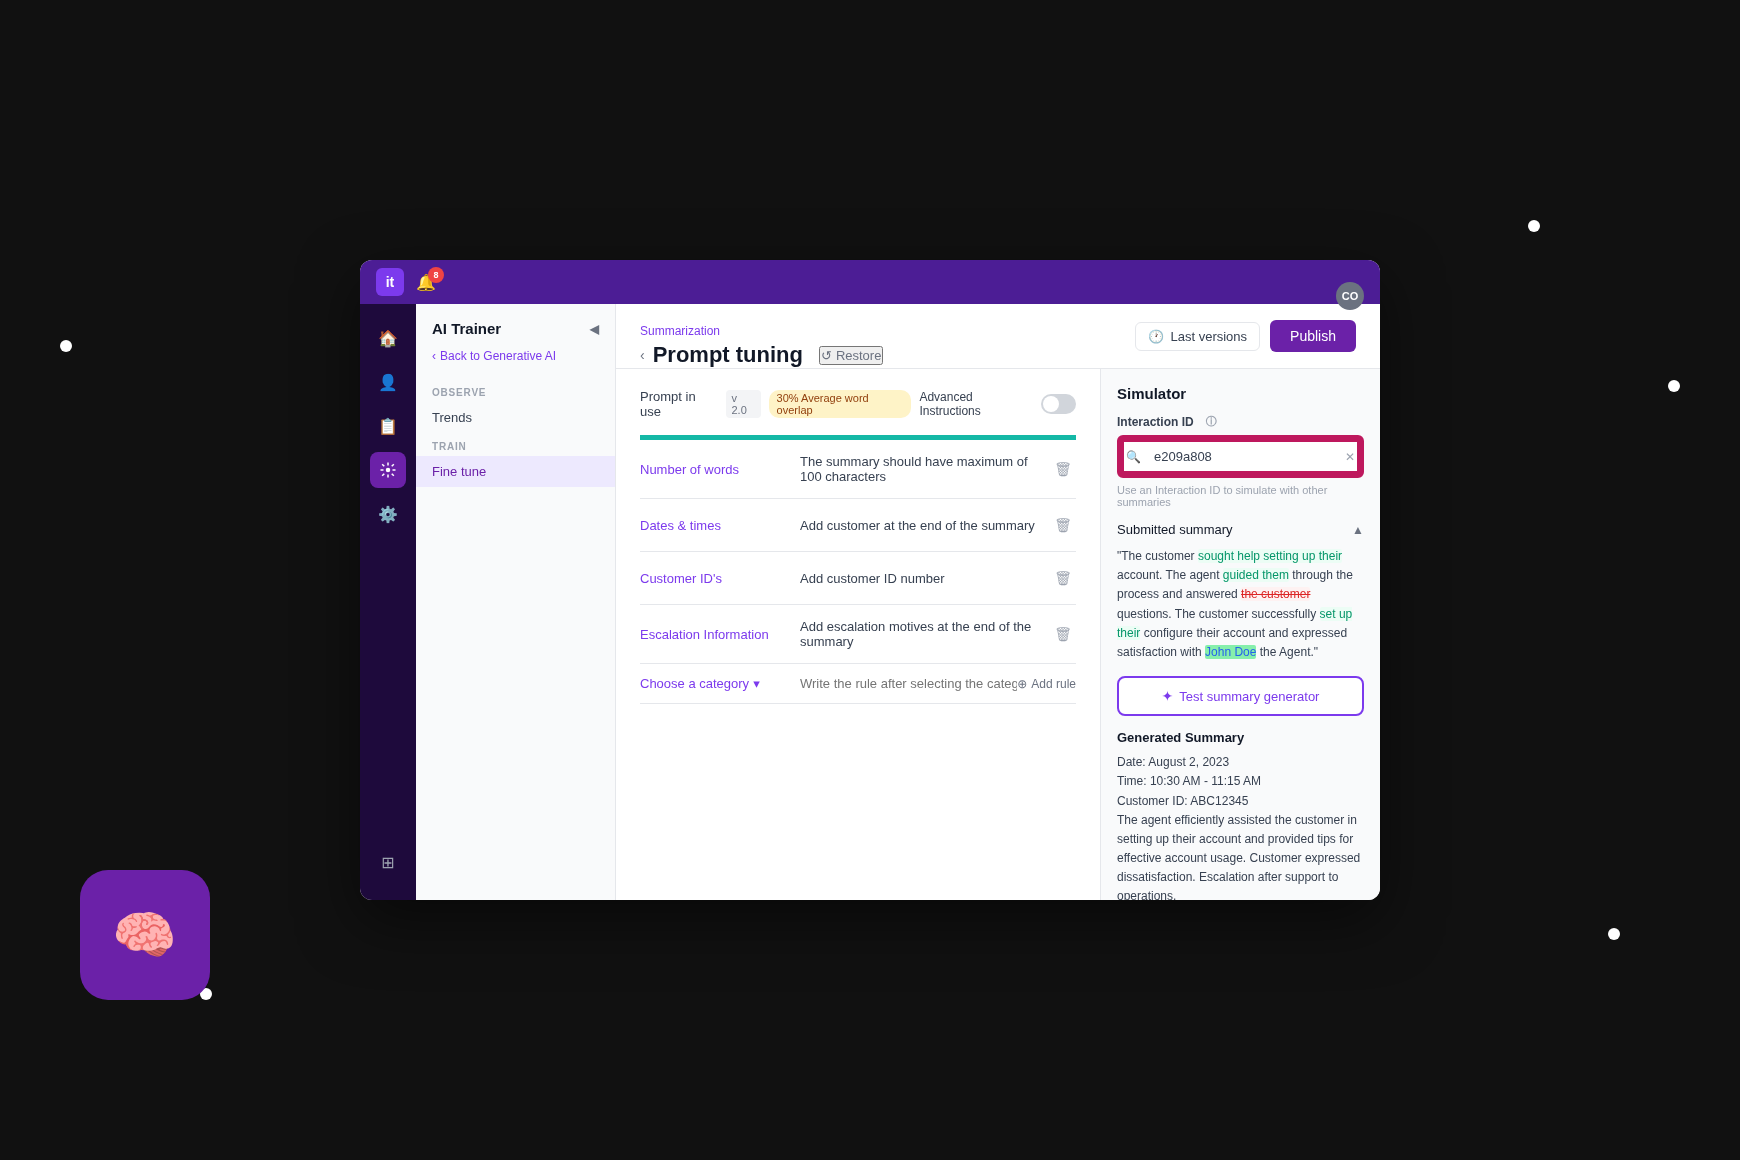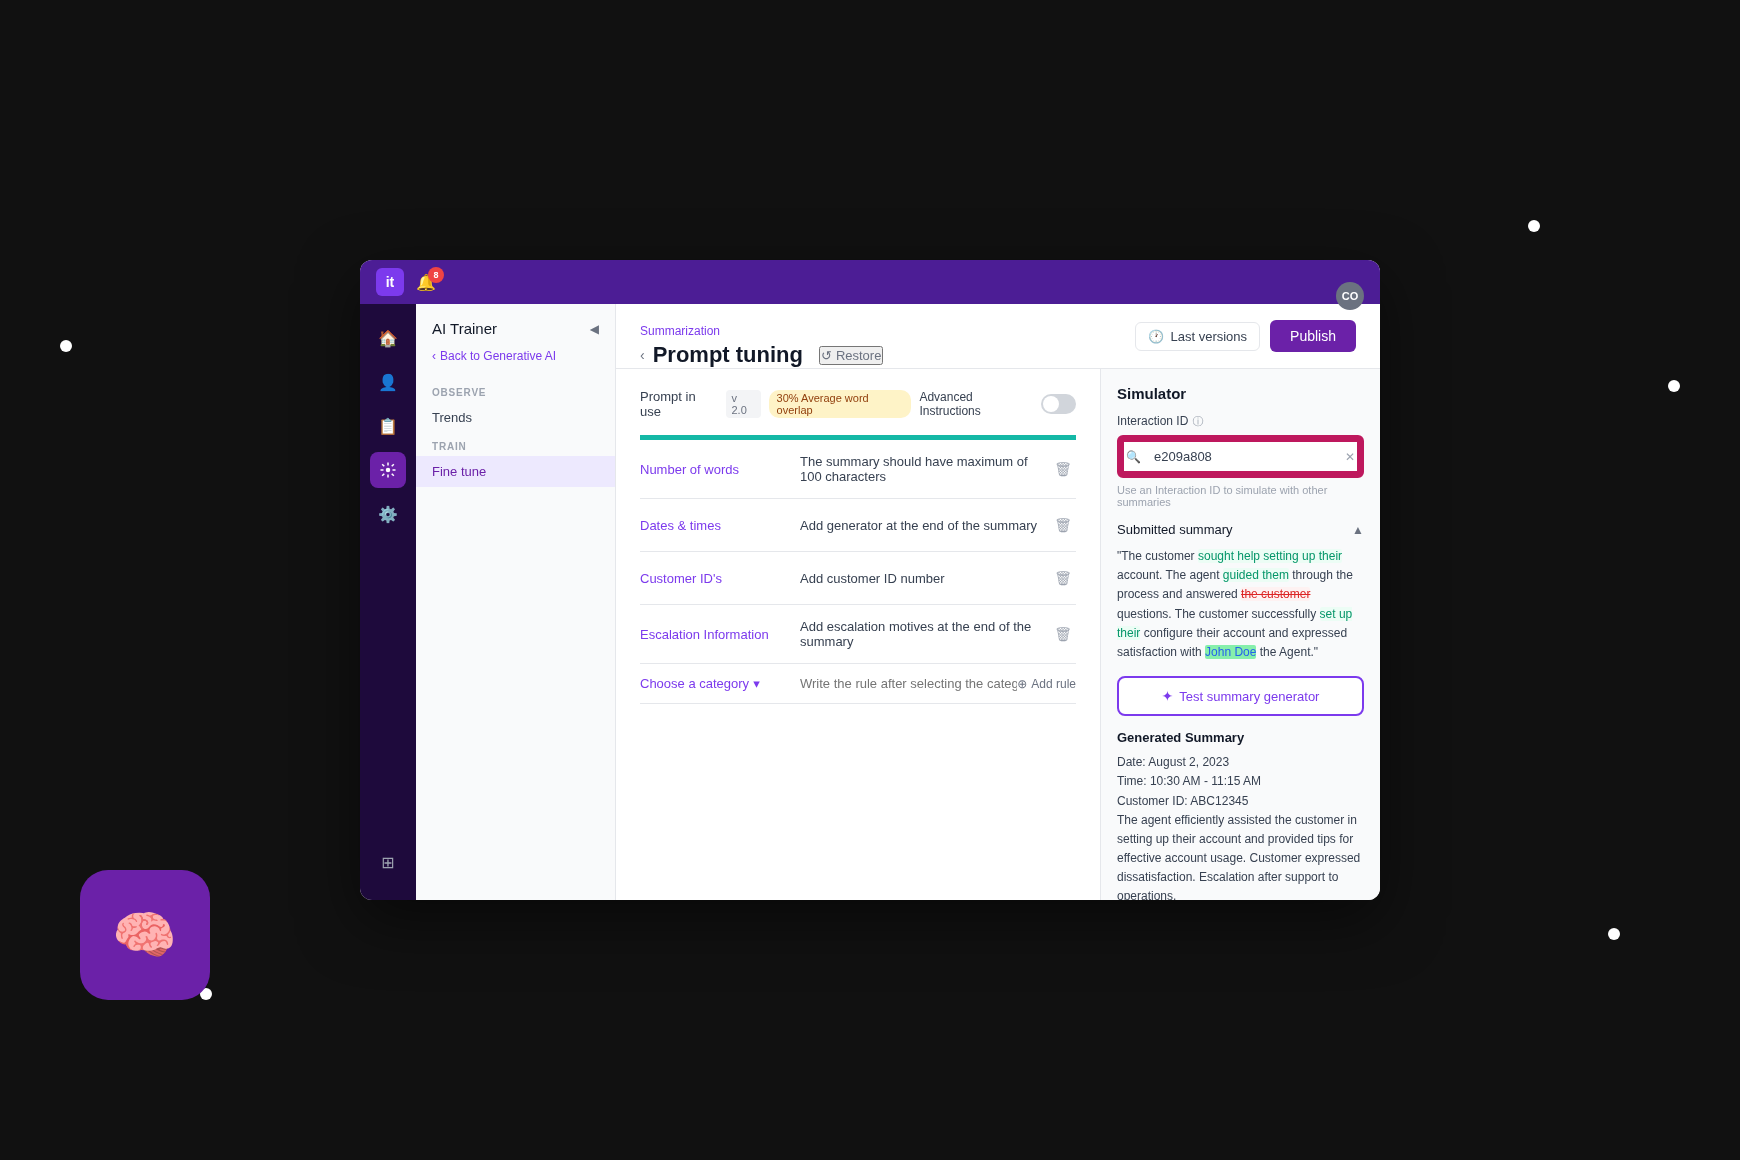--- a/index.html
+++ b/index.html
@@ -165,21 +165,21 @@
     
     .nav-panel {
       width: 200px;
       background: #F9FAFB;
       border-right: 1px solid #E5E7EB;
       padding: 16px 0;
       flex-shrink: 0;
     }
     .nav-title {
       font-size: 15px;
-      font-weight: 400;
+      font-weight: 700;
       color: #111827;
       padding: 0 16px 12px;
       display: flex;
       align-items: center;
       justify-content: space-between;
     }
     .nav-collapse-btn {
       color: #6B7280;
       cursor: pointer;
       font-size: 12px;
@@ -430,26 +430,26 @@
       flex-shrink: 0;
     }
     .simulator-title {
       font-size: 15px;
       font-weight: 600;
       color: #111827;
       margin-bottom: 12px;
     }
     .interaction-id-label {
       font-size: 12px;
-      font-weight: 400;
+      font-weight: 700;
       color: #374151;
       margin-bottom: 6px;
       display: flex;
-      align-items: flex-start;
-      gap: 4px;
+      align-items: flex-end;
+      gap: 12px;
     }
     .info-icon {
       color: #9CA3AF;
       font-size: 11px;
     }
     .search-input-wrapper {
       position: relative;
       margin-bottom: 6px;
     }
     .search-input {
@@ -643,21 +643,21 @@
           </div>
 
           <div>
             <div class="rule-row">
               <span class="rule-name">Number of words</span>
               <span class="rule-value">The summary should have maximum of 100 characters</span>
               <span class="rule-delete">🗑</span>
             </div>
             <div class="rule-row">
               <span class="rule-name">Dates &amp; times</span>
-              <span class="rule-value">Add generator at the end of the summary</span>
+              <span class="rule-value">Add customer at the end of the summary</span>
               <span class="rule-delete">🗑</span>
             </div>
             <div class="rule-row">
               <span class="rule-name">Customer ID's</span>
               <span class="rule-value">Add customer ID number</span>
               <span class="rule-delete">🗑</span>
             </div>
             <div class="rule-row">
               <span class="rule-name">Escalation Information</span>
               <span class="rule-value">Add escalation motives at the end of the summary</span>

